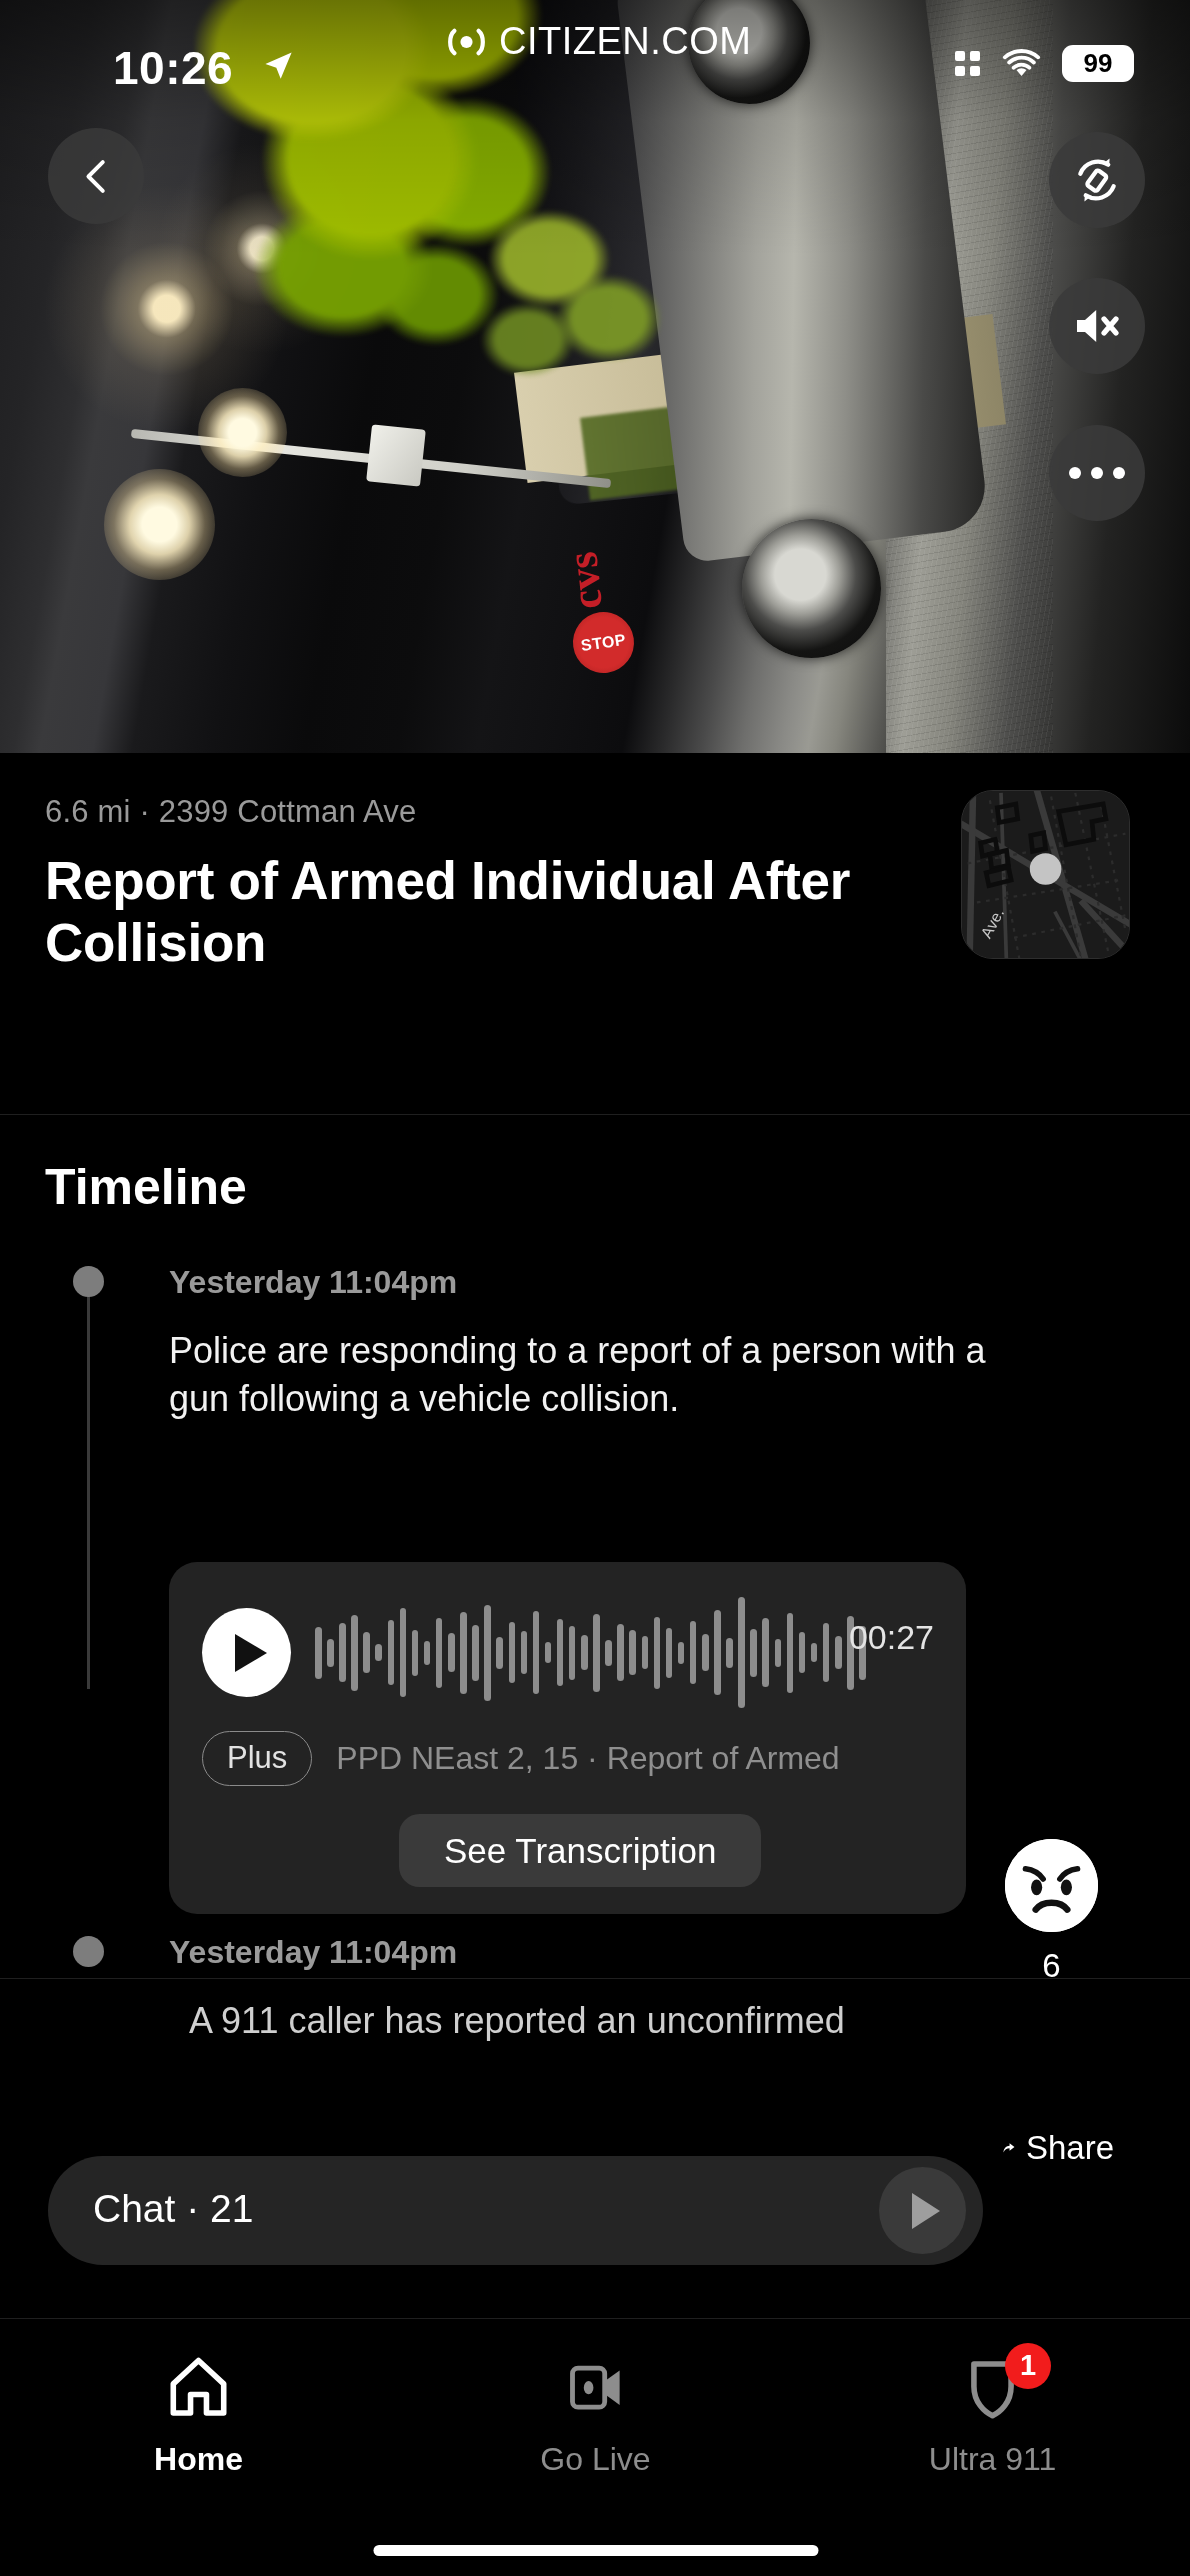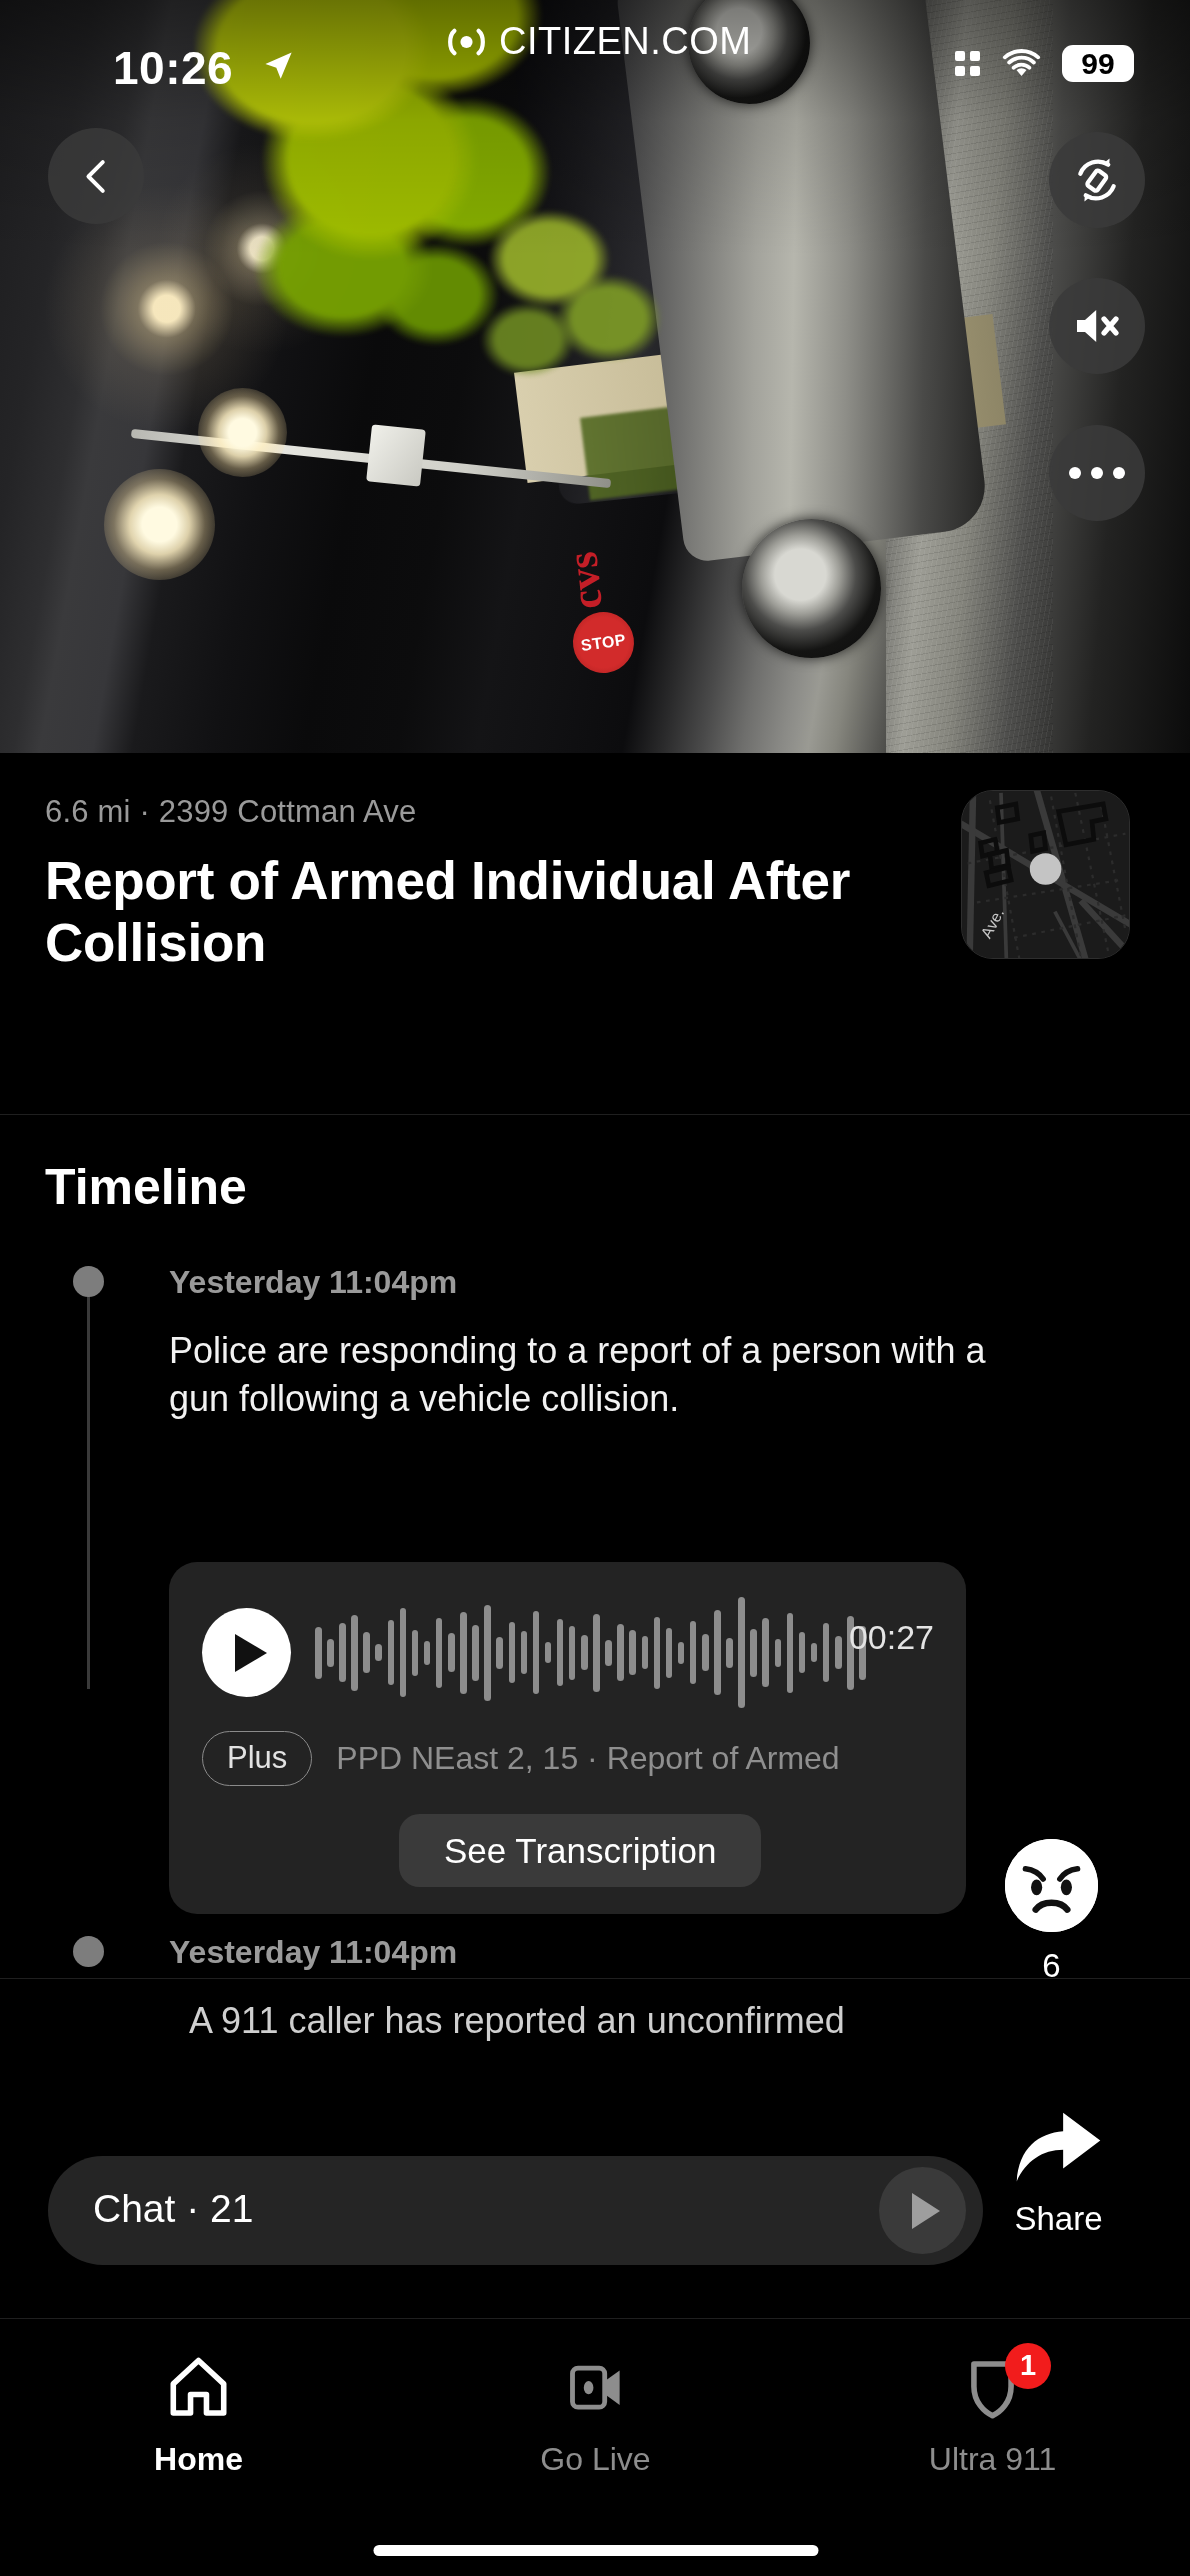--- a/index.html
+++ b/index.html
@@ -166,21 +166,21 @@
   .sb-right { position:absolute; right:57px; top:45px; display:flex; align-items:center; gap:20.4px; }
   .sb-grid {
     display:grid; grid-template-columns:repeat(2,10.2px); grid-template-rows:repeat(2,10.2px);
     gap:4.6px;
   }
   .sb-grid i { display:block; width:10.2px; height:10.2px; background:#fff; border-radius:1.9px; }
   .sb-wifi { width:41px; height:30px; color:#fff; }
   .sb-batt {
     width:72px; height:37px; border-radius:11px; background:#fff;
     display:flex; align-items:center; justify-content:center;
-    color:#000; font-size:30px; font-weight:700;
+    color:#000; font-size:26px; font-weight:700;
   }
 
   
   .back-btn {
     position:absolute; left:48px; top:128px; width:96px; height:96px;
     border-radius:50%; background:rgba(58,58,58,.82);
     display:flex; align-items:center; justify-content:center; z-index:30;
   }
   .hero-ctl {
     position:absolute; right:46px; width:96px; height:96px;
@@ -297,21 +297,21 @@
     position:absolute; right:16.7px; top:11px; width:87px; height:87px;
     border-radius:50%; background:#3a3a3a;
     display:flex; align-items:center; justify-content:center;
   }
   .send-tri {
     width:0; height:0; margin-left:6.5px;
     border-left:28px solid #9e9e9e; border-top:18.5px solid transparent; border-bottom:18.5px solid transparent;
   }
   .share-btn {
     position:absolute; left:1003px; top:2107px; width:111px; z-index:23;
-    display:flex; flex-direction:column; align-items:center; gap:11px;
+    display:flex; flex-direction:row; align-items:center; gap:11px;
   }
   .share-label { font-size:33px; color:#fff; font-weight:500; }
 
   
   .tabbar {
     position:absolute; left:0; top:2318px; width:1191px; height:258px;
     background:#000; border-top:0.9px solid #1f1f1f; z-index:30;
   }
   .tabs { display:flex; width:100%; padding-top:33px; }
   .tab { flex:1; display:flex; flex-direction:column; align-items:center; gap:20.4px; position:relative; }

